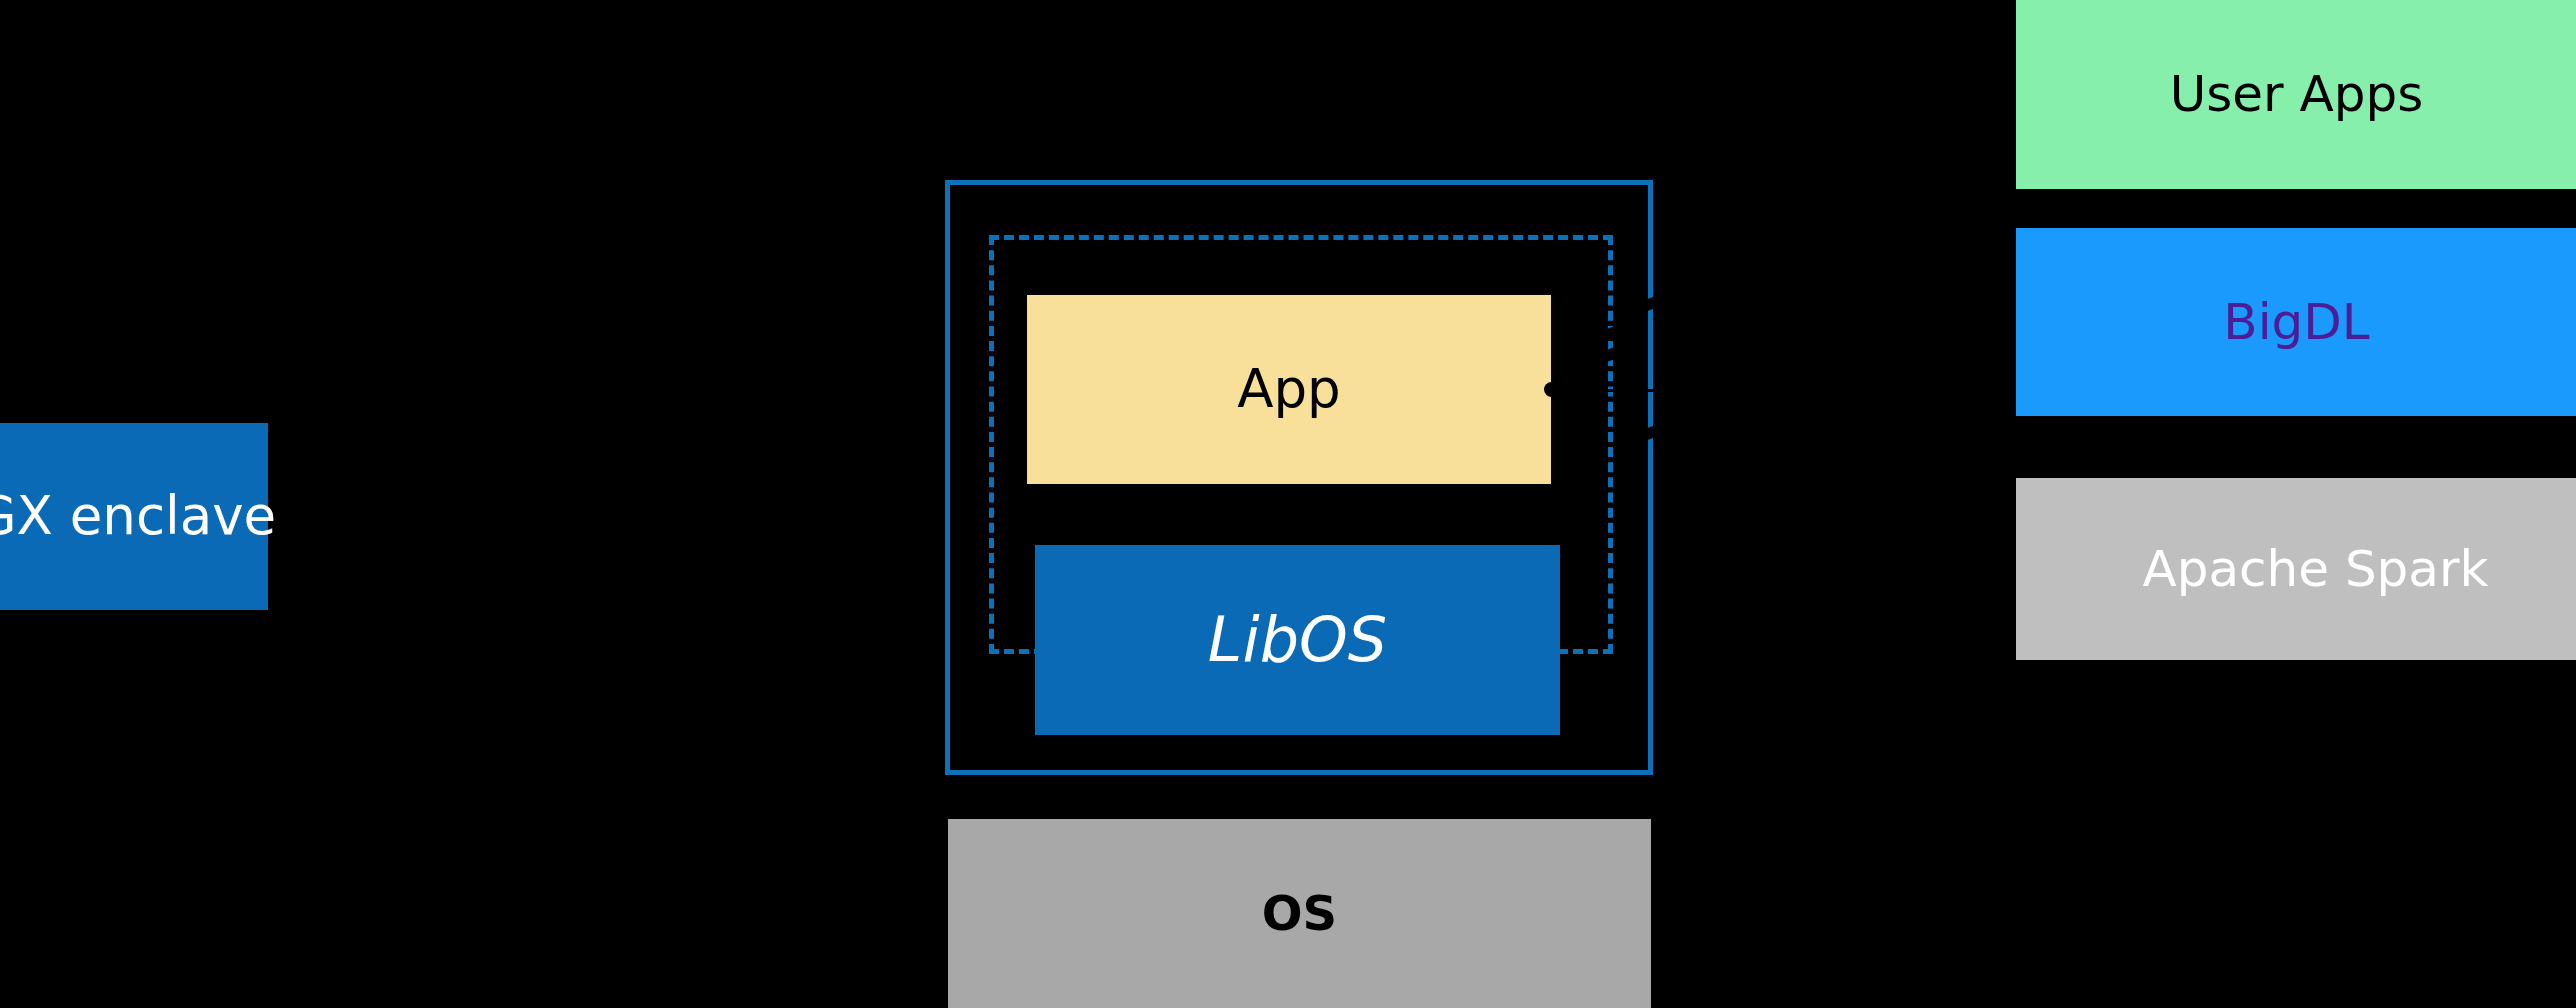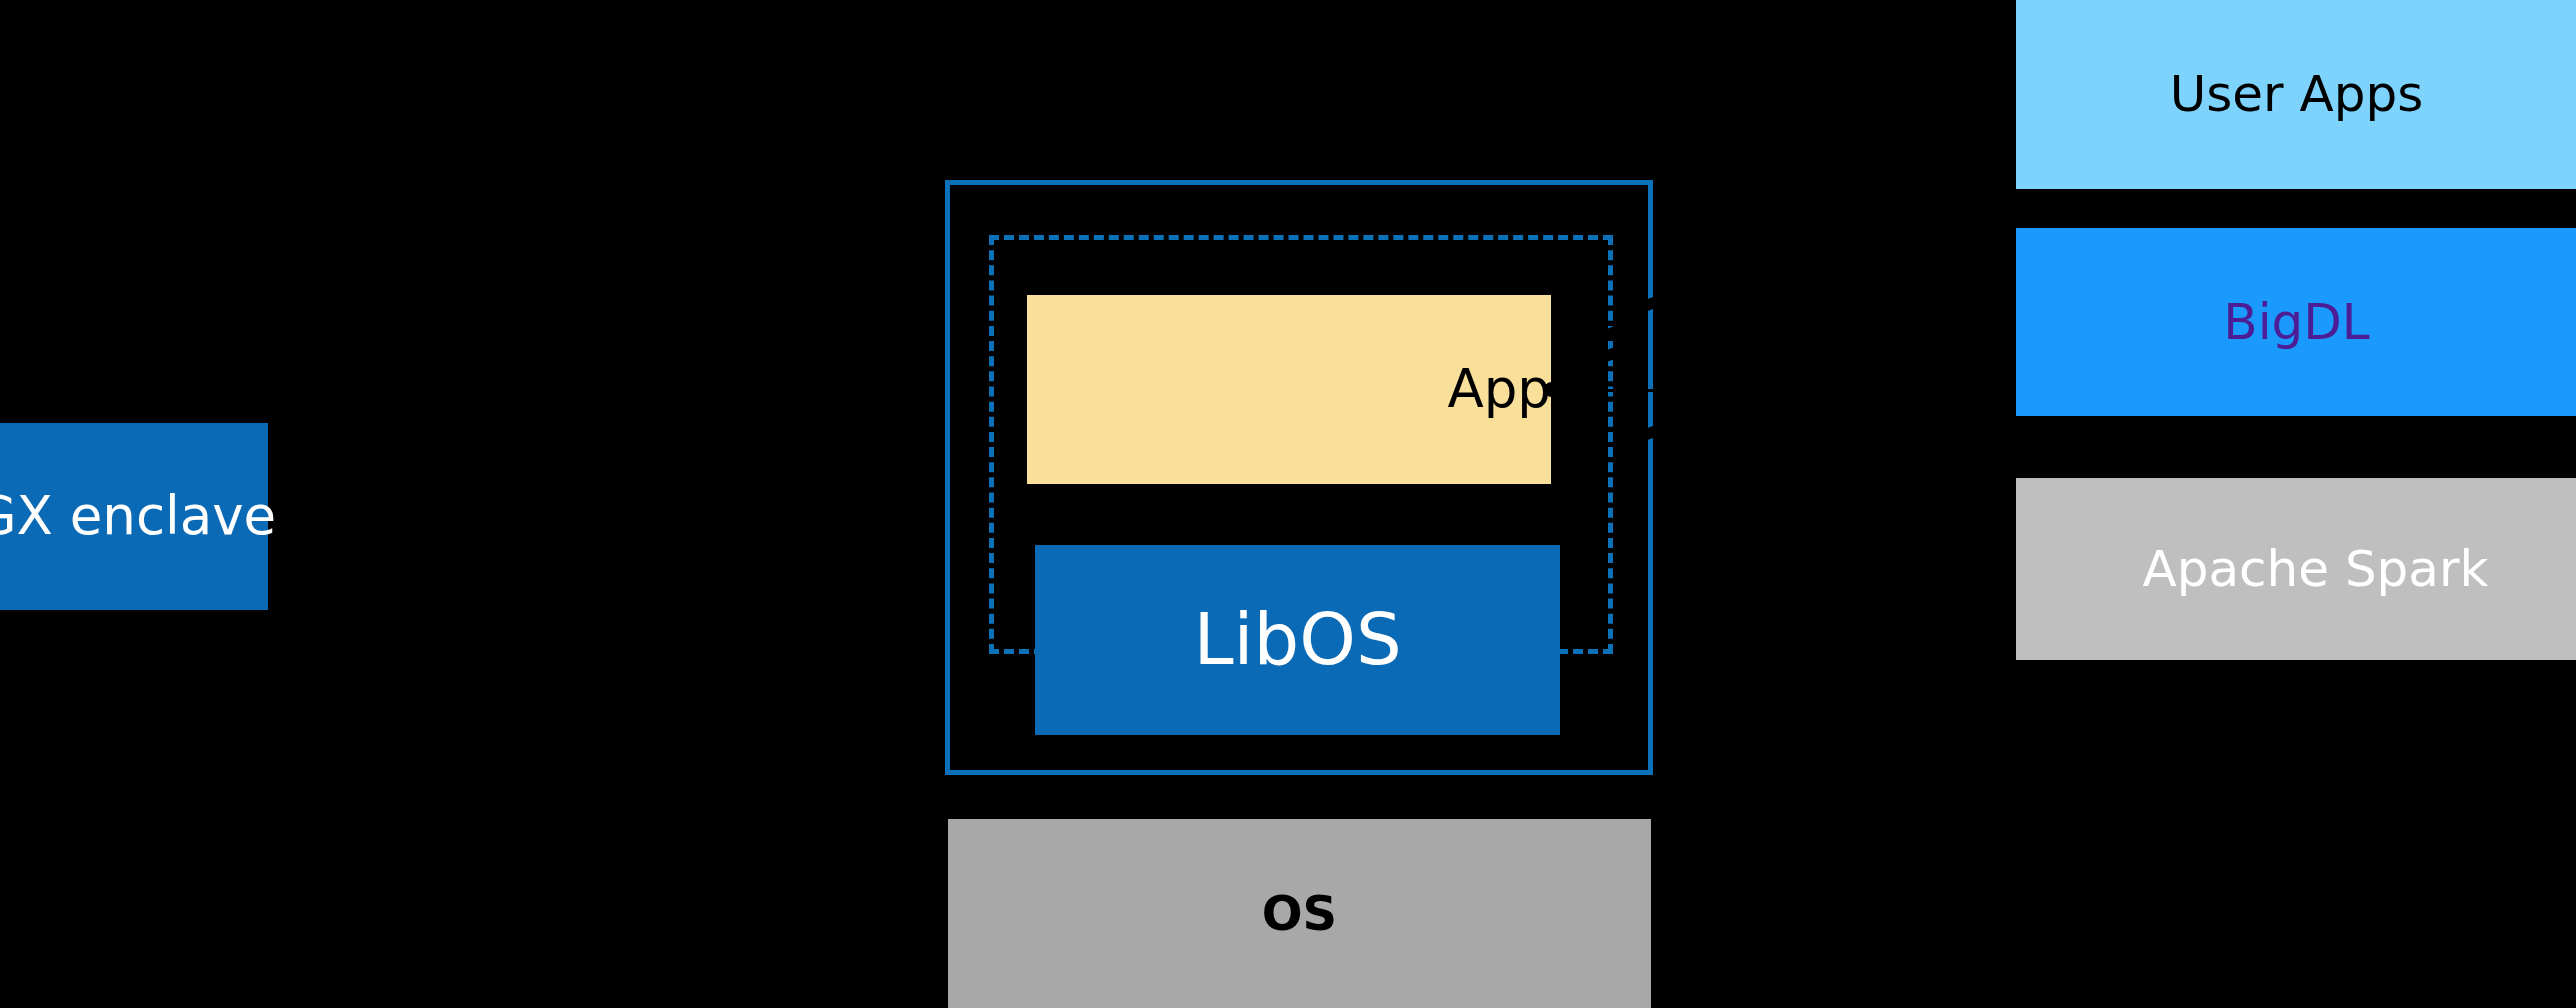--- a/index.html
+++ b/index.html
@@ -55,21 +55,21 @@
   .leader-dot {
     position: absolute;
     width: 15px;
     height: 15px;
     border-radius: 50%;
     background: #000000;
   }
   
   .t-sgx   { font-size: 53px; color: #ffffff; }
   .t-app   { font-size: 53px; color: #000000; }
-  .t-libos { font-size: 72px; color: #ffffff; }
+  .t-libos { font-size: 62px; color: #ffffff; font-style: italic; }
   .t-os    { font-size: 48px; color: #000000; font-weight: bold; }
   .t-right { font-size: 50px; }
 </style>
 </head>
 <body>
 
 <div id="canvas">
 
   <div class="box" id="sgx-enclave-box" style="left:-50px; top:423px; width:318px; height:187px; background:#0b6ab5;">
     <span class="t-sgx">SGX enclave</span>
@@ -81,36 +81,36 @@
   <div id="enclave-solid-frame" style="left:945px; top:180px; width:708px; height:595px;"></div>
 
   <div class="frame-notch" style="left:1642px; top:297px; width:22px; height:11.7px;"></div>
   <div class="frame-notch" style="left:1642px; top:426px; width:22px; height:11.7px;"></div>
 
   <div id="enclave-dashed-frame" style="left:989px; top:235px; width:624px; height:419px;"></div>
 
   <div class="frame-notch" style="left:1602px; top:327px; width:20px; height:11.7px;"></div>
   <div class="frame-notch" style="left:1602px; top:348px; width:20px; height:11.7px;"></div>
 
-  <div class="box" id="app-box" style="left:1027px; top:295px; width:524px; height:189px; background:#f8df9a;justify-content:flex-end;">
+  <div class="box" id="app-box" style="left:1027px; top:295px; width:524px; height:189px; background:#f8df9a;">
     <span class="t-app">App</span>
   </div>
 
   <div class="leader-dot" style="left:1544px; top:382px;"></div>
   <div class="leader-line" style="left:1551px; top:389px; width:469px;"></div>
 
   <div class="box" id="libos-box" style="left:1035px; top:545px; width:525px; height:190px; background:#0b6ab5;">
     <span class="t-libos">LibOS</span>
   </div>
 
   <div class="box" id="os-box" style="left:948px; top:819px; width:703px; height:189px; background:#a8a8a8;">
     <span class="t-os">OS</span>
   </div>
 
-  <div class="box t-right" id="user-apps-box" style="left:2016px; top:0px; width:561px; height:189px; background:#7dd3fc; color:#000000;">
+  <div class="box t-right" id="user-apps-box" style="left:2016px; top:0px; width:561px; height:189px; background:#86efac; color:#000000;">
     <span>User Apps</span>
   </div>
 
   <div class="box t-right" id="bigdl-box" style="left:2016px; top:228px; width:561px; height:188px; background:#1a9afc; color:#4c1d95;">
     <span>BigDL</span>
   </div>
 
   <div class="box t-right" id="apache-spark-box" style="left:2016px; top:478px; width:561px; height:182px; background:#bfbfbf; color:#ffffff;padding-left:38px;">
     <span>Apache Spark</span>
   </div>

